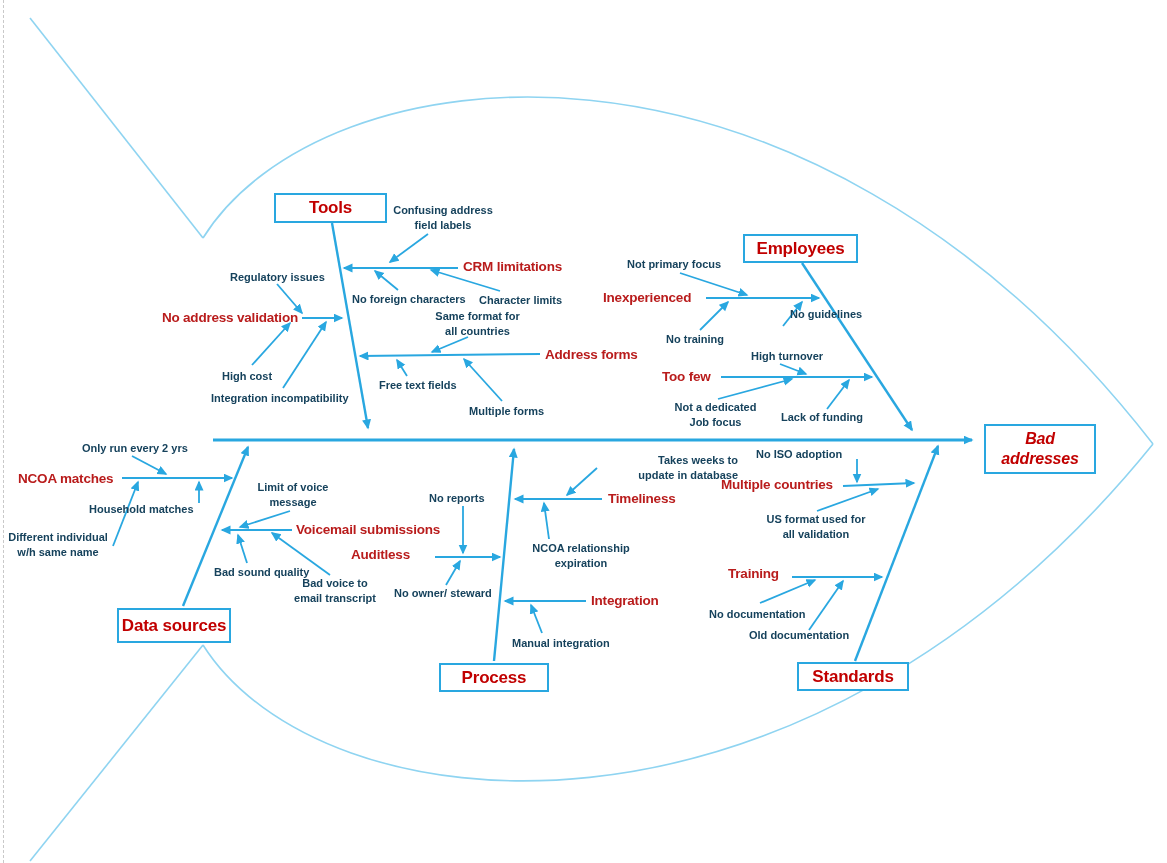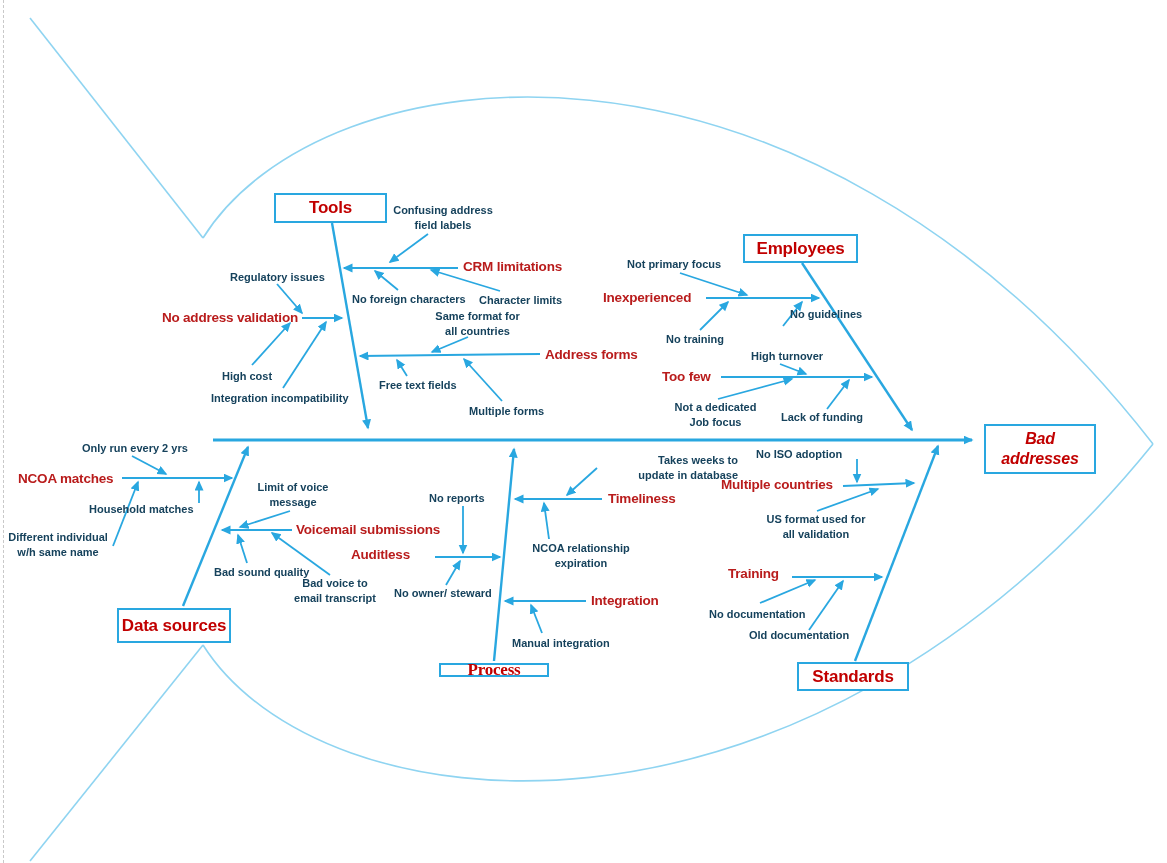--- a/index.html
+++ b/index.html
@@ -132,21 +132,21 @@
       <path d="M857 459 L857 482" marker-end="url(#ah)"></path>
       <path d="M817 511 L878 489" marker-end="url(#ah)"></path>
       <path d="M760 603 L815 580" marker-end="url(#ah)"></path>
       <path d="M809 630 L843 581" marker-end="url(#ah)"></path>
     </g>
   </svg>
 
   <div class="box" style="left:274px; top:193px; width:113px; height:30px;">Tools</div>
   <div class="box" style="left:743px; top:234px; width:115px; height:29px;">Employees</div>
   <div class="box" style="left:117px; top:608px; width:114px; height:35px;">Data sources</div>
-  <div class="box" style="left:439px; top:663px; width:110px; height:14px;font-family:Liberation Serif, serif;">Process</div>
+  <div class="box" style="left:439px; top:663px; width:110px; height:29px;">Process</div>
   <div class="box" style="left:797px; top:662px; width:112px; height:29px;">Standards</div>
   <div class="box effect" style="left:984px; top:424px; width:112px; height:50px;font-style:italic;">Bad
 addresses</div>
 
   <div class="cause right" style="left:120px; top:310px; width:178px;">No address validation</div>
   <div class="cause" style="left:463px; top:259px;">CRM limitations</div>
   <div class="cause" style="left:545px; top:347px;">Address forms</div>
   <div class="cause" style="left:603px; top:290px;">Inexperienced</div>
   <div class="cause" style="left:662px; top:369px;">Too few</div>
   <div class="cause" style="left:18px; top:471px;">NCOA matches</div>

